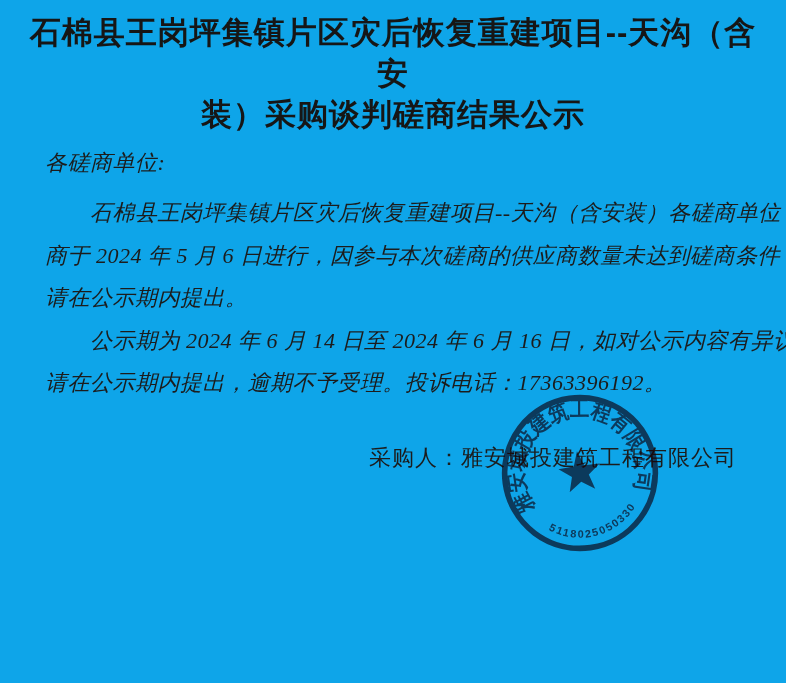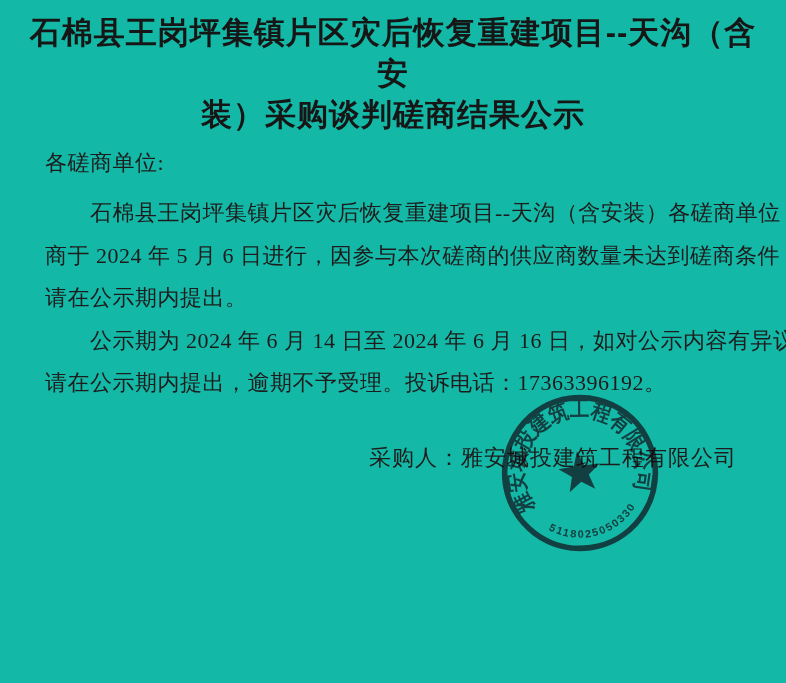--- a/index.html
+++ b/index.html
@@ -4,21 +4,21 @@
 <style>
   html, body {
     margin: 0;
     padding: 0;
     background: #e9e9e9;
   }
   .page {
     position: relative;
     width: 786px;
     height: 683px;
-    background: #14b8a6;
+    background: #0ea5e9;
     overflow: hidden;
     font-family: "Liberation Serif", "DejaVu Serif", serif;
     color: #1c1c1c;
   }
   .doc-title {
     position: absolute;
     top: 12px;
     left: 20px;
     right: 20px;
     text-align: center;
@@ -34,20 +34,21 @@
     left: 45px;
     top: 142px;
     width: 700px;
     font-size: 22px;
   }
   .line {
     height: 42.4px;
     line-height: 42.4px;
     white-space: nowrap;
     letter-spacing: 0.5px;
+    font-style: italic;
   }
   .salutation {
     margin-bottom: 8px;
   }
   .indent {
     text-indent: 45px;
   }
   .signature-block {
     position: absolute;
     top: 436px;

